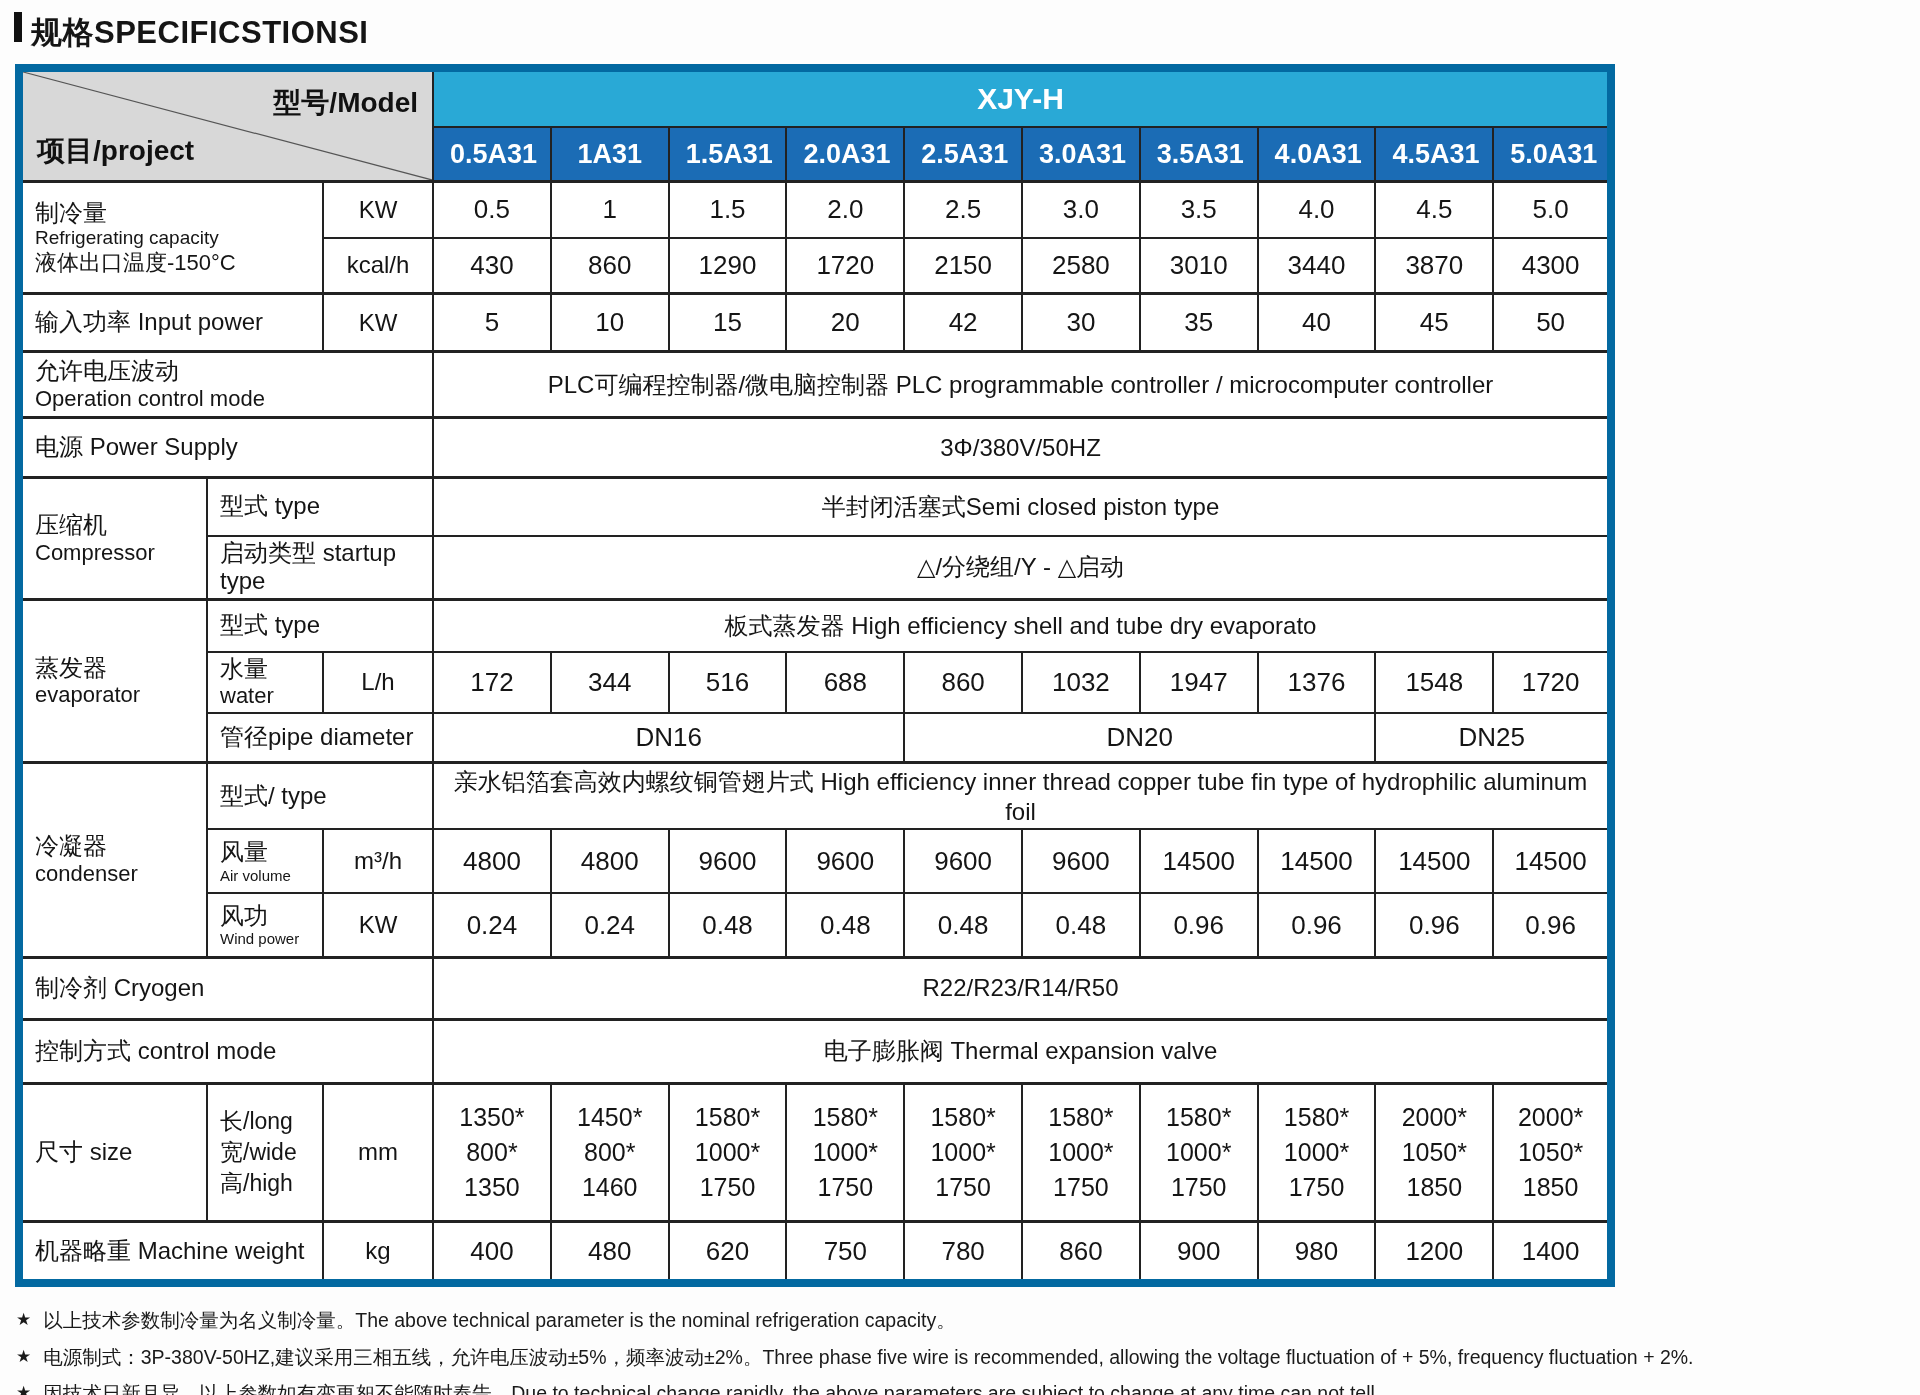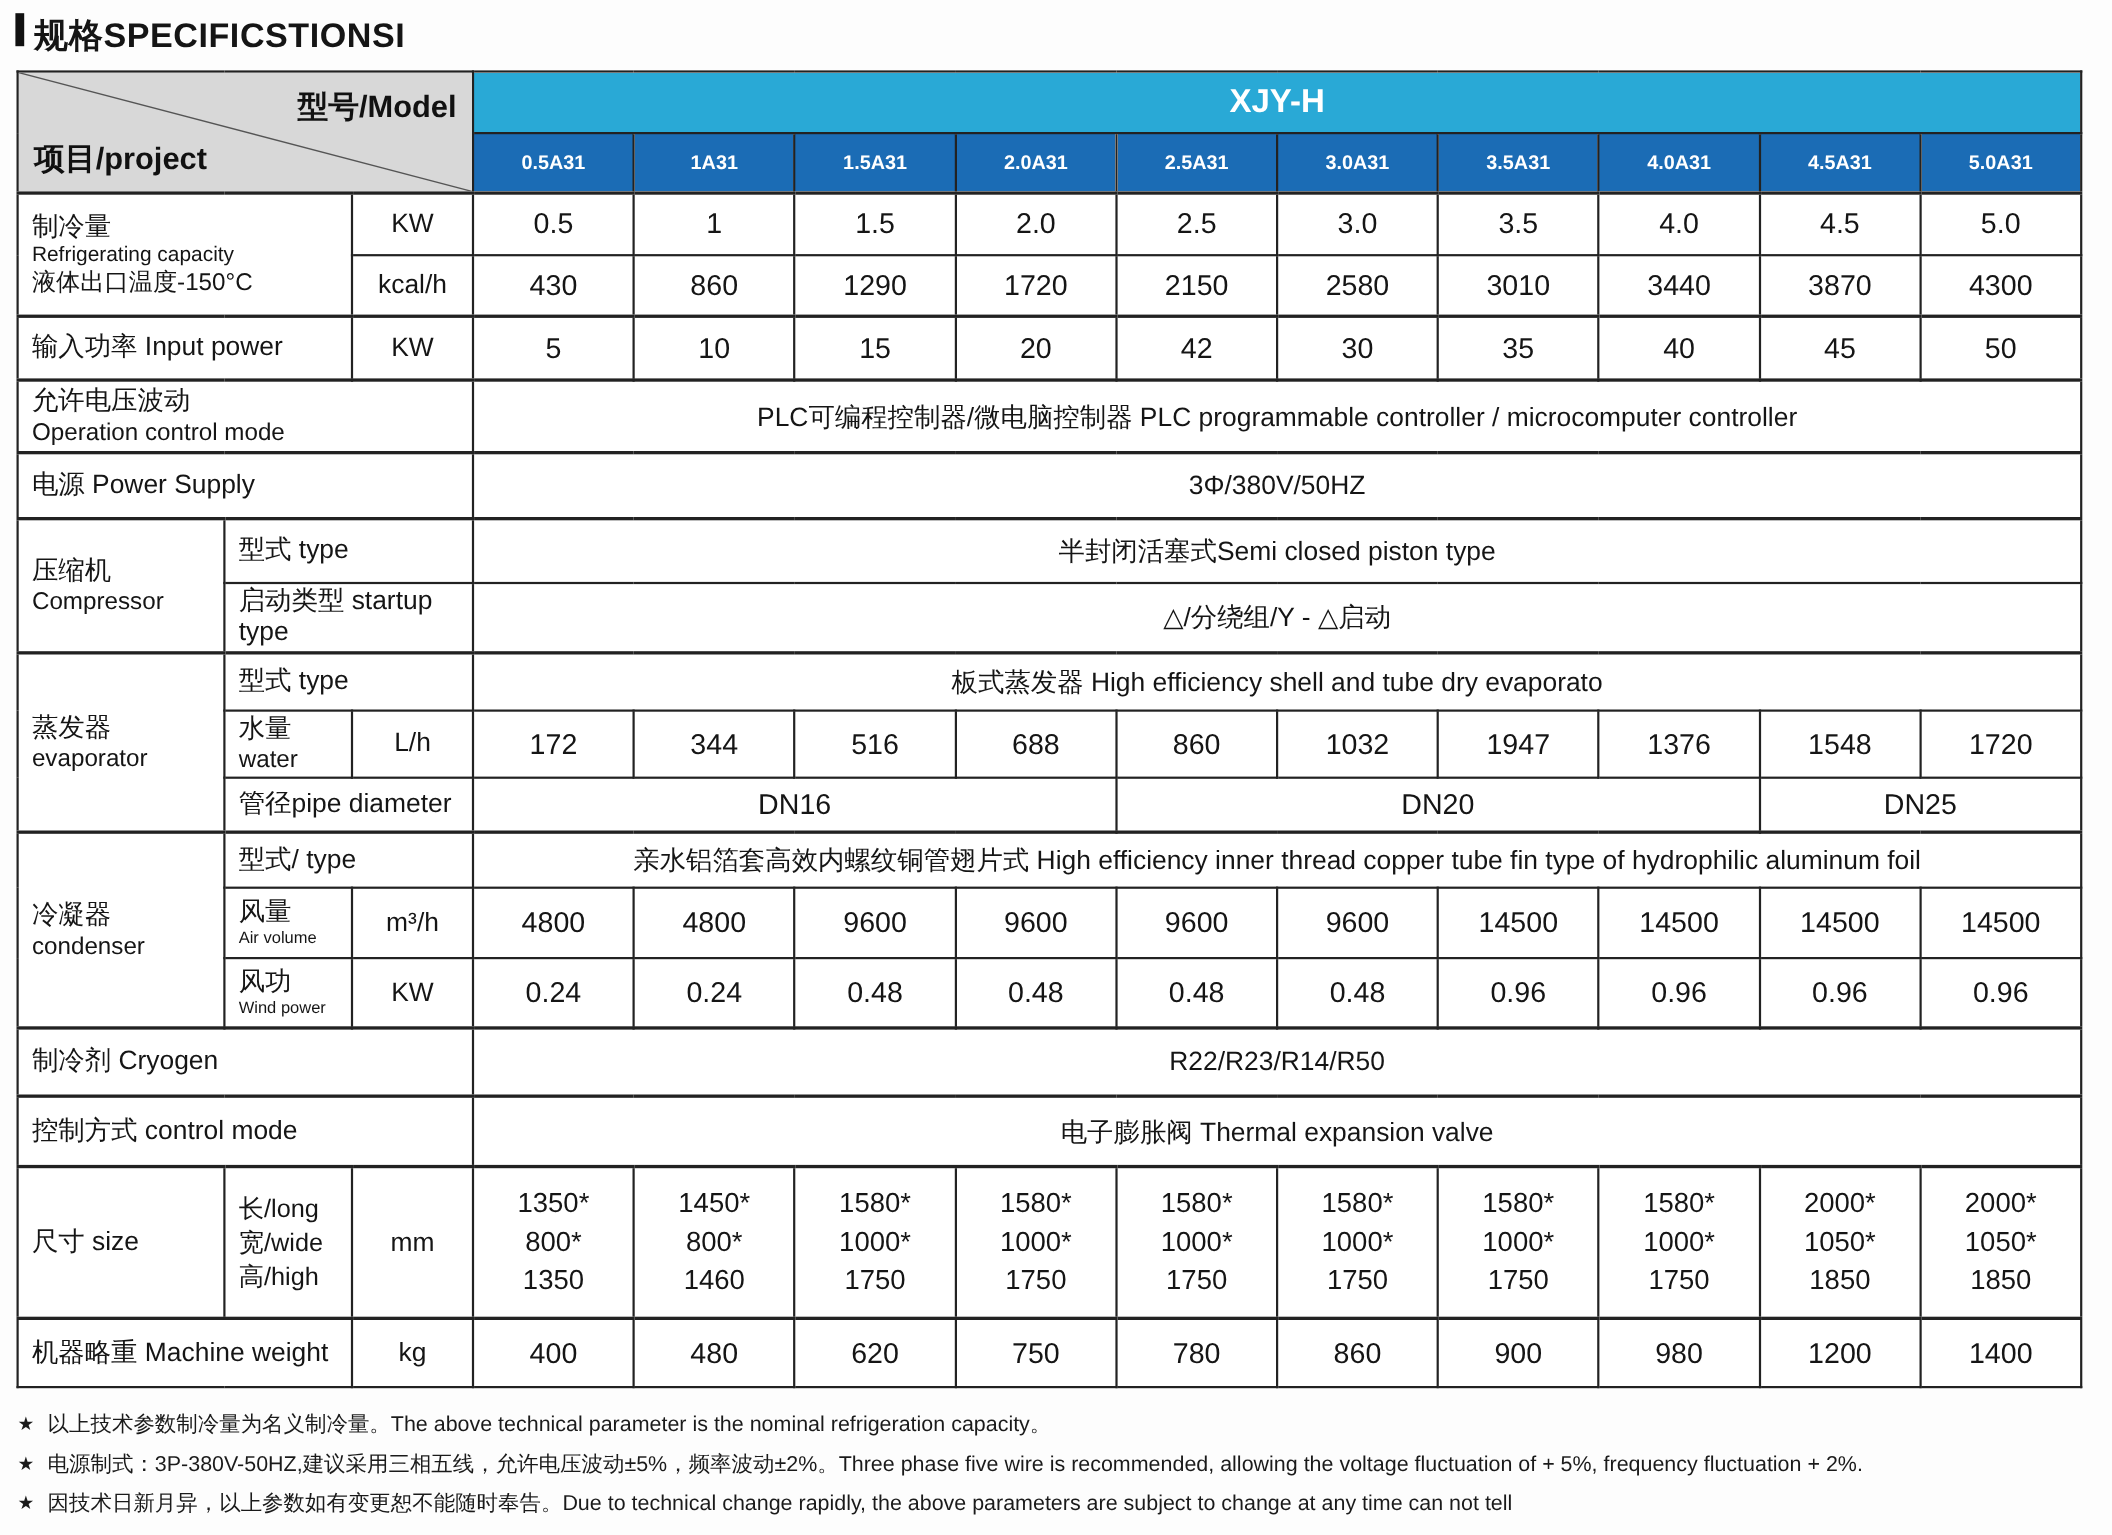--- a/index.html
+++ b/index.html
@@ -2,28 +2,28 @@
 <html><head>
 <meta charset="utf-8">
 <style>
   html,body{margin:0;padding:0;background:#fdfdfd;font-family:"Liberation Sans","DejaVu Sans",sans-serif;color:#151515;}
   body{width:1920px;height:1395px;overflow:hidden;}
 
   .title-wrap{display:flex;margin:12px 0 10px 14px;}
   .title-bar{display:inline-block;width:8px;height:30px;background:#111;margin-right:9px;}
   .page-title{font-size:31px;font-weight:800;margin:0;letter-spacing:.5px;}
 
-  table.spec{border-collapse:collapse;table-layout:fixed;width:1878px;margin:2px 0 0 15px;background:#fff;border:2px solid #0369a1;}
+  table.spec{border-collapse:collapse;table-layout:fixed;width:1600px;margin:2px 0 0 15px;background:#fff;border:8px solid #0369a1;}
   col.c-main{width:188px;} col.c-sub{width:116px;} col.c-unit{width:110px;}
 
   th,td{border:2px solid #222;padding:2px 4px;vertical-align:middle;overflow:hidden;}
   tr.sec>th, tr.sec>td{border-top-width:3px;}
 
   .h1{background:#29a9d6;color:#fff;font-size:30px;font-weight:bold;text-align:center;height:50px;}
-  .h2{background:#1b6cb5;color:#fff;font-size:18px;font-weight:bold;text-align:center;height:48px;padding:2px 16px;}
+  .h2{background:#1b6cb5;color:#fff;font-size:27px;font-weight:bold;text-align:center;height:48px;padding:2px 16px;}
 
   .corner{background:#d8d8d8;position:relative;padding:0;}
   .corner svg.diag{position:absolute;left:0;top:0;width:100%;height:100%;display:block;}
   .corner-top{position:absolute;top:12px;right:14px;font-size:28px;font-weight:bold;color:#111;}
   .corner-bottom{position:absolute;bottom:10px;left:14px;font-size:28px;font-weight:bold;color:#111;}
 
   .lab{text-align:left;padding-left:12px;font-size:24px;line-height:1.2;}
   .lab .cn{font-size:24px;}
   .lab .en{font-size:19px;}
   .lab .note{font-size:22px;}

